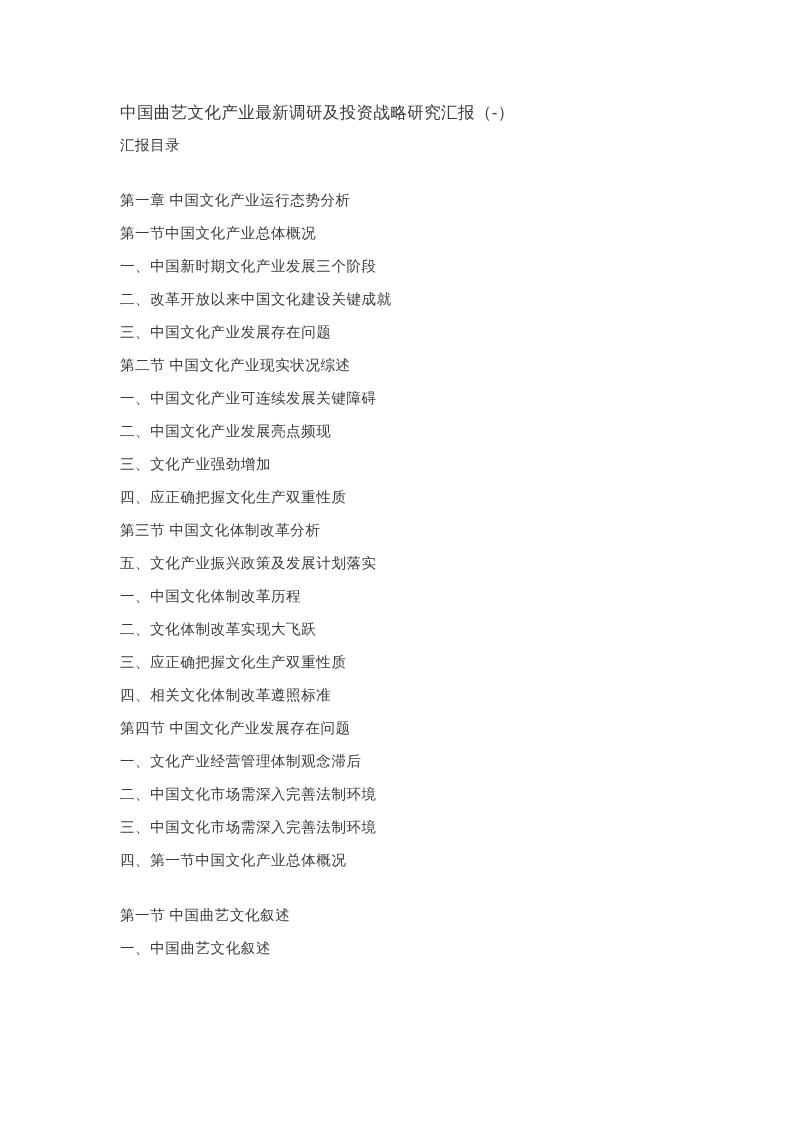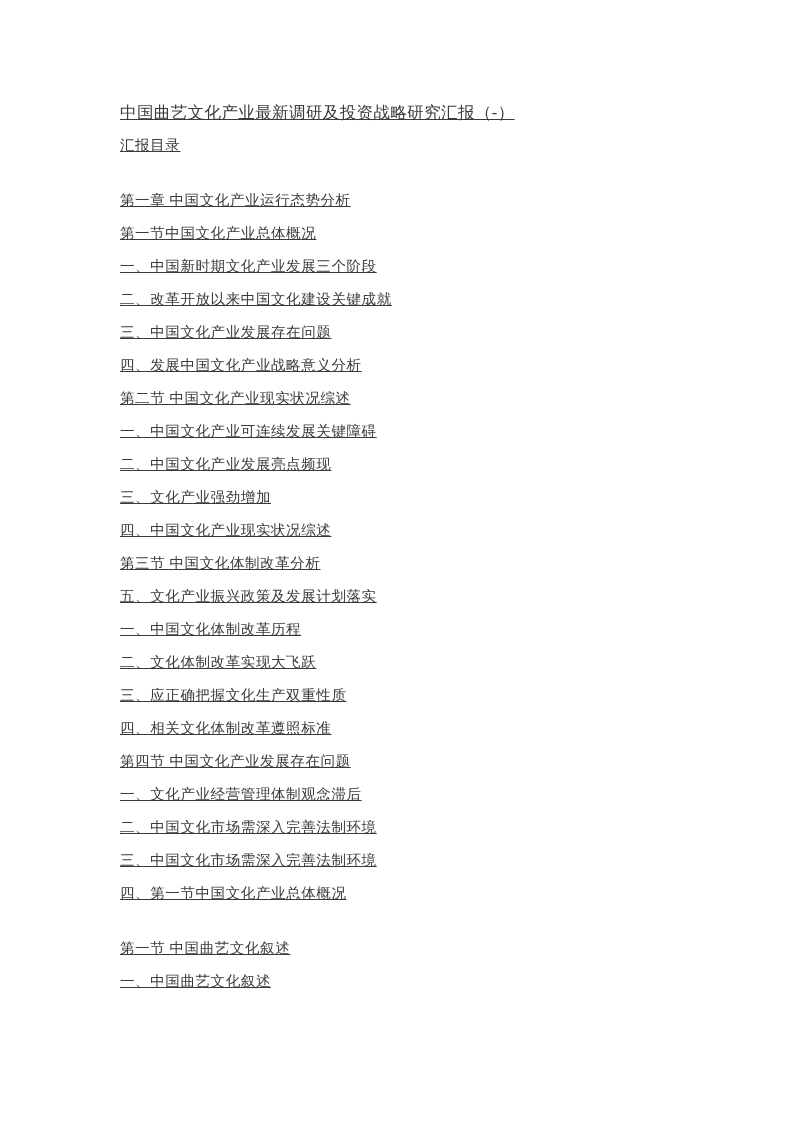--- a/index.html
+++ b/index.html
@@ -20,21 +20,20 @@
     font-family: "Liberation Serif", "DejaVu Serif", serif;
     color: #3a3a3a;
   }
   .line {
     height: 33px;
     display: flex;
     align-items: center;
     font-size: 14.5px;
     letter-spacing: 0.6px;
     white-space: pre;
-    text-decoration: underline;
   }
   .title-line {
     font-size: 16.5px;
     letter-spacing: 0.4px;
   }
   .gap {
     height: 22px;
   }
 </style>
 </head>
@@ -46,26 +45,25 @@
     <div class="line title-line">中国曲艺文化产业最新调研及投资战略研究汇报（-）</div>
     <div class="line">汇报目录</div>
 
     <div class="gap"></div>
 
     <div class="line">第一章 中国文化产业运行态势分析</div>
     <div class="line">第一节中国文化产业总体概况</div>
     <div class="line">一、中国新时期文化产业发展三个阶段</div>
     <div class="line">二、改革开放以来中国文化建设关键成就</div>
     <div class="line">三、中国文化产业发展存在问题</div>
-    <div class="line">四、发展中国文化产业战略意义分析</div>
     <div class="line">第二节 中国文化产业现实状况综述</div>
     <div class="line">一、中国文化产业可连续发展关键障碍</div>
     <div class="line">二、中国文化产业发展亮点频现</div>
     <div class="line">三、文化产业强劲增加</div>
-    <div class="line">四、中国文化产业现实状况综述</div>
+    <div class="line">四、应正确把握文化生产双重性质</div>
     <div class="line">第三节 中国文化体制改革分析</div>
     <div class="line">五、文化产业振兴政策及发展计划落实</div>
     <div class="line">一、中国文化体制改革历程</div>
     <div class="line">二、文化体制改革实现大飞跃</div>
     <div class="line">三、应正确把握文化生产双重性质</div>
     <div class="line">四、相关文化体制改革遵照标准</div>
     <div class="line">第四节 中国文化产业发展存在问题</div>
     <div class="line">一、文化产业经营管理体制观念滞后</div>
     <div class="line">二、中国文化市场需深入完善法制环境</div>
     <div class="line">三、中国文化市场需深入完善法制环境</div>

